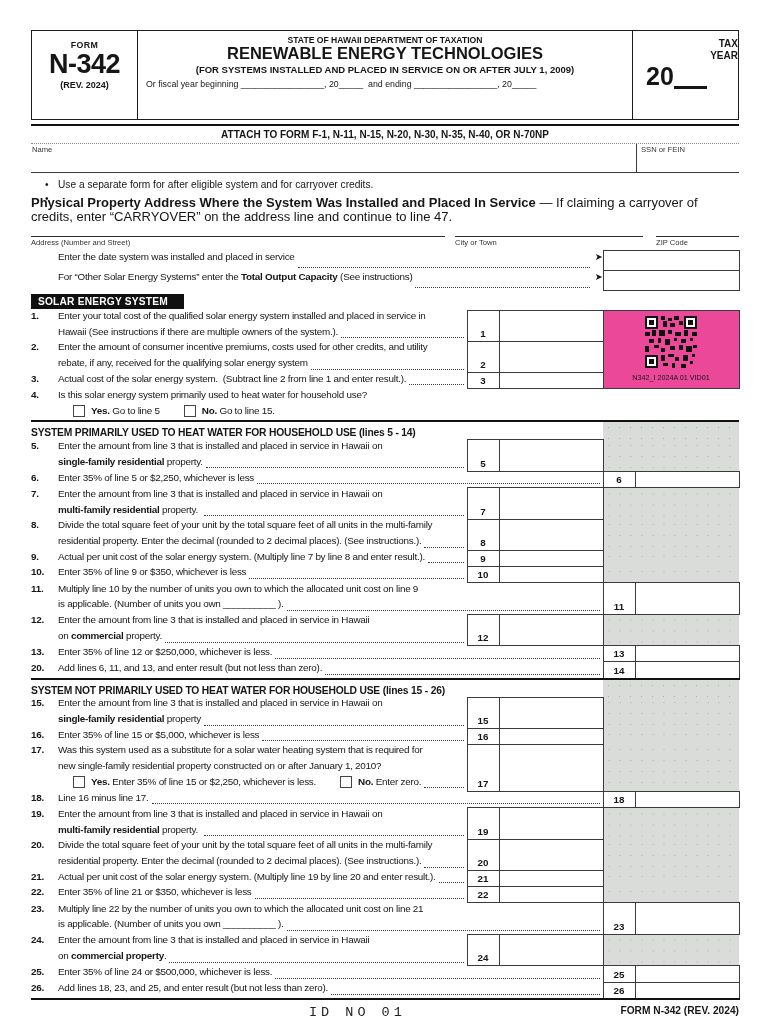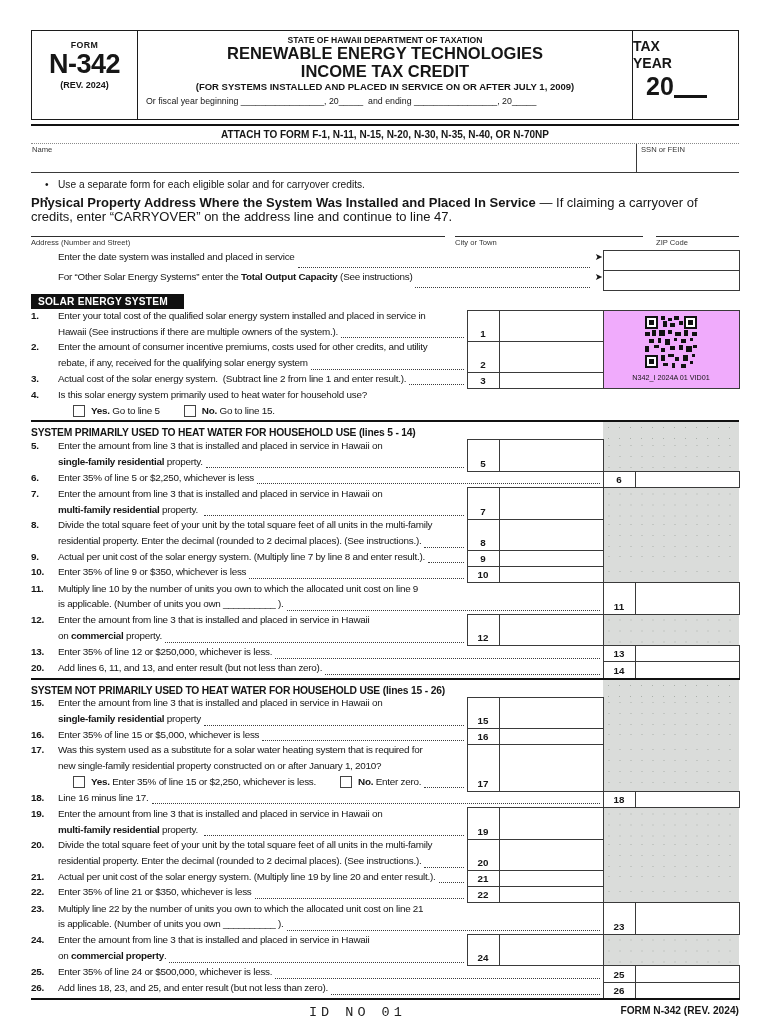--- a/index.html
+++ b/index.html
@@ -12,21 +12,21 @@
   .hcell-l{width:106px;border-right:1.4px solid #1c1c1c;text-align:center;padding-top:9px;box-sizing:border-box}
   .hform{font-size:8.8px;font-weight:bold;letter-spacing:.4px}
   .hnum{font-size:27px;font-weight:bold;line-height:1.05;letter-spacing:-.5px}
   .hrev{font-size:9px;font-weight:bold;margin-top:2px}
   .hcell-c{flex:1;text-align:center;padding-top:4px;box-sizing:border-box}
   .hdept{font-size:8.6px;font-weight:bold}
   .htitle{font-size:16.5px;font-weight:bold;line-height:1.07}
   .hsub{font-size:9.5px;font-weight:bold;margin-top:1px}
   .hfiscal{font-size:8.8px;text-align:left;padding-left:8px;margin-top:4px;white-space:pre}
   .hcell-r{width:106px;border-left:1.4px solid #1c1c1c;box-sizing:border-box;padding-top:7px}
-  .hty{text-align:left;font-size:14px;font-weight:bold;line-height:1.2}
+  .hty{text-align:right;font-size:10px;font-weight:bold;line-height:1.2}
   .ty20{display:flex;align-items:flex-end;padding-left:13px;margin-top:3px}
   .ty20 span.num{font-size:25px;font-weight:bold;line-height:.95}
   .tyline{display:inline-block;width:33px;border-bottom:3px solid #141414;height:18px}
 
   
   .attach{margin-top:4px;border-top:2.2px solid #111;text-align:center;font-weight:bold;font-size:10px;padding:3px 0}
   .idrow{display:flex;border-top:1px dotted #8a8a8a;border-bottom:1.6px solid #3a3a3a;height:28px}
   .idname{width:604px;font-size:7.6px;color:#333;padding:1px 0 0 1px}
   .idssn{flex:1;border-left:1.2px solid #3a3a3a;font-size:7.6px;color:#333;padding:1px 0 0 4px}
 
@@ -55,21 +55,21 @@
   .ln{width:27px;font-weight:bold;flex:none}
   .tx{white-space:pre}
   .lead{flex:1;min-width:5px;border-bottom:1.2px dotted #3c3c3c;margin:0 3px 3px 3px}
   .arrowg{font-size:9.5px;margin:0 0 1px 2px;flex:none}
   .n{border:1.1px solid #3a3a3a;text-align:center;font-weight:bold;font-size:9.8px;padding-bottom:2px;background:#fff}
   .a{border:1.1px solid #3a3a3a;background:#fff}
   .g{background-color:#dadcda;
      background-image:radial-gradient(circle,#a9afa9 .9px,transparent 1px);
      background-size:11px 11px}
   .abox{border:1.1px solid #3a3a3a;background:#fff}
-  .qrc{border:1.1px solid #3a3a3a;text-align:center;vertical-align:middle;background:#f0abfc}
+  .qrc{border:1.1px solid #3a3a3a;text-align:center;vertical-align:middle;background:#ec4899}
   .qrlabel{font-size:7.2px;margin-top:1px}
   .bar{display:inline-block;background:#101010;color:#fff;font-weight:bold;font-size:10.2px;
        letter-spacing:.2px;padding:2px 16px 2px 7px;margin:1px 0}
   .sech{font-weight:bold;font-size:10.3px;letter-spacing:-0.2px;height:16px;vertical-align:bottom;padding-bottom:1px}
   tr.thick td{border-top:2.4px solid #111}
   tr.lastrow td{border-bottom:2.4px solid #111}
   .cb{display:inline-block;width:10px;height:10px;border:1.1px solid #444;margin:0 6px 0 15px;flex:none;background:#fff}
   .cb2{margin-left:24px}
 
   
@@ -84,21 +84,20 @@
 
   <div class="hdr">
     <div class="hcell-l">
       <div class="hform">FORM</div>
       <div class="hnum">N-342</div>
       <div class="hrev">(REV. 2024)</div>
     </div>
     <div class="hcell-c">
       <div class="hdept">STATE OF HAWAII DEPARTMENT OF TAXATION</div>
       <div class="htitle">RENEWABLE ENERGY TECHNOLOGIES</div>
-      <div class="htitle">INCOME TAX CREDIT</div>
       <div class="hsub">(FOR SYSTEMS INSTALLED AND PLACED IN SERVICE ON OR AFTER JULY 1, 2009)</div>
       <div class="hfiscal">Or fiscal year beginning _________________, 20_____  and ending _________________, 20_____</div>
     </div>
     <div class="hcell-r">
       <div class="hty">
         <div>TAX</div>
         <div>YEAR</div>
       </div>
       <div class="ty20">
         <span class="num">20</span>
@@ -108,21 +107,21 @@
   </div>
 
   <div class="attach">ATTACH TO FORM F-1, N-11, N-15, N-20, N-30, N-35, N-40, OR N-70NP</div>
 
   <div class="idrow">
     <div class="idname"><span>Name</span></div>
     <div class="idssn"><span>SSN or FEIN</span></div>
   </div>
 
   <div class="bullets">
-    <div class="bullet"><span class="bdot">•</span><span>Use a separate form for each eligible solar and for carryover credits.</span></div>
+    <div class="bullet"><span class="bdot">•</span><span>Use a separate form for after eligible system and for carryover credits.</span></div>
     <div class="bullet"><span class="bdot">•</span></div>
   </div>
   <div class="para"><span class="b">Physical Property Address Where the System Was Installed and Placed In Service</span><span> — If claiming a carryover of credits, enter “CARRYOVER” on the address line and continue to line 47.</span></div>
 
   <div class="addr">
     <div class="aseg as1"><span>Address (Number and Street)</span></div>
     <div class="aseg as2"><span>City or Town</span></div>
     <div class="aseg as3"><span>ZIP Code</span></div>
   </div>
 

